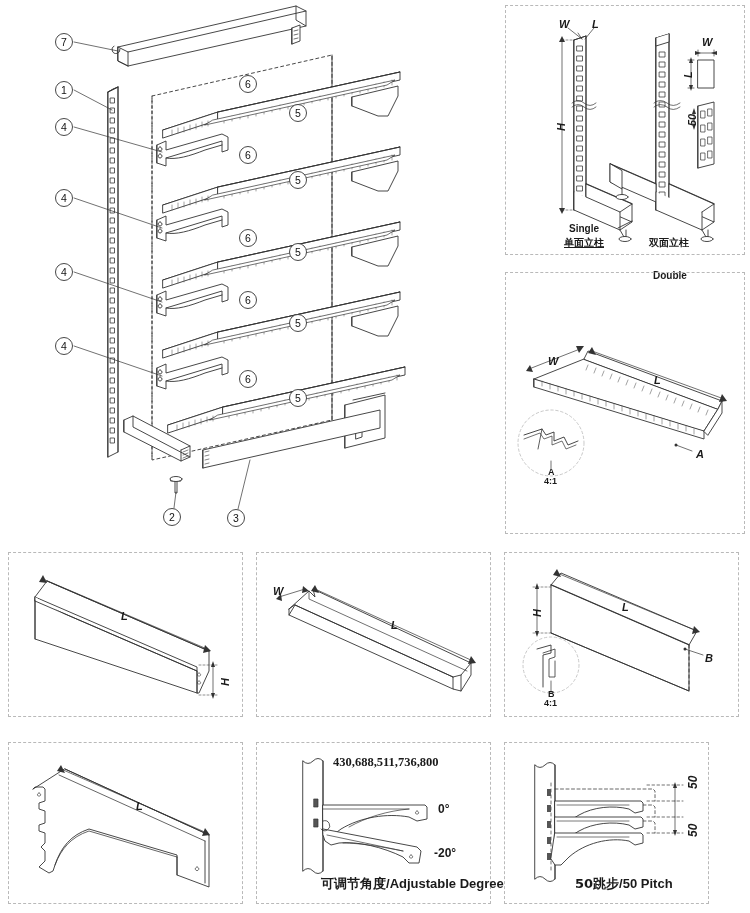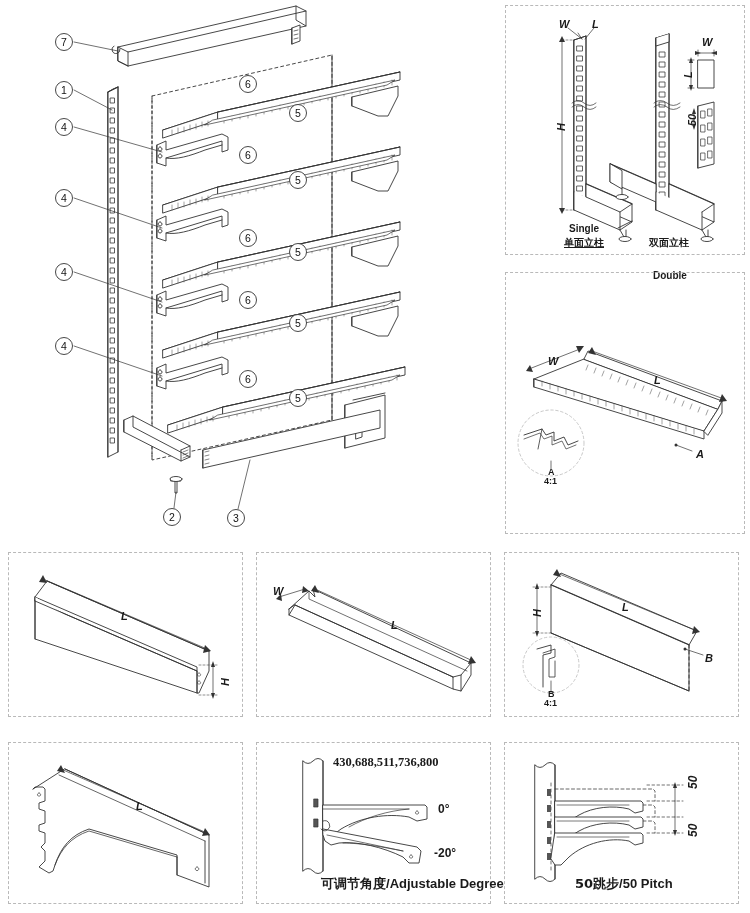--- a/index.html
+++ b/index.html
@@ -631,21 +631,21 @@
       </svg>
     </div>
     <div class="lbl" style="left:76px; top:12px; font-size:12.5px; font-weight:bold; font-family:'Liberation Serif', serif;">430,688,511,736,800</div>
     <div class="lbl" style="left:181px; top:60px; font-size:12px; font-weight:bold;">0°</div>
     <div class="lbl" style="left:177px; top:104px; font-size:12px; font-weight:bold;text-align:right;">-20°</div>
     <div class="lbl" style="left:64px; top:134px; font-size:13px; font-weight:bold;">
       <span class="cn">可调节角度</span><span>/</span><span>Adjustable Degree</span>
     </div>
   </div>
 
-  <div class="panel" style="left:504px; top:742px; width:235px; height:162px;">
+  <div class="panel" style="left:504px; top:742px; width:205px; height:162px;">
     <div class="svgwrap">
       <svg width="233" height="160" viewBox="0 0 233 160">
         <g fill="none" stroke="#333" stroke-width="0.9" stroke-linejoin="round" stroke-linecap="round">
 
           <path d="M30,22 q5,5 10,0 q5,-5 10,0 L50,136 q-5,5 -10,0 q-5,-5 -10,0 Z" fill="#fff"></path>
           <path d="M50,22 L50,136"></path>
           <g stroke-width="0.7" stroke-dasharray="3,3">
             <path d="M46,40 L46,130"></path>
           </g>
           <g>

